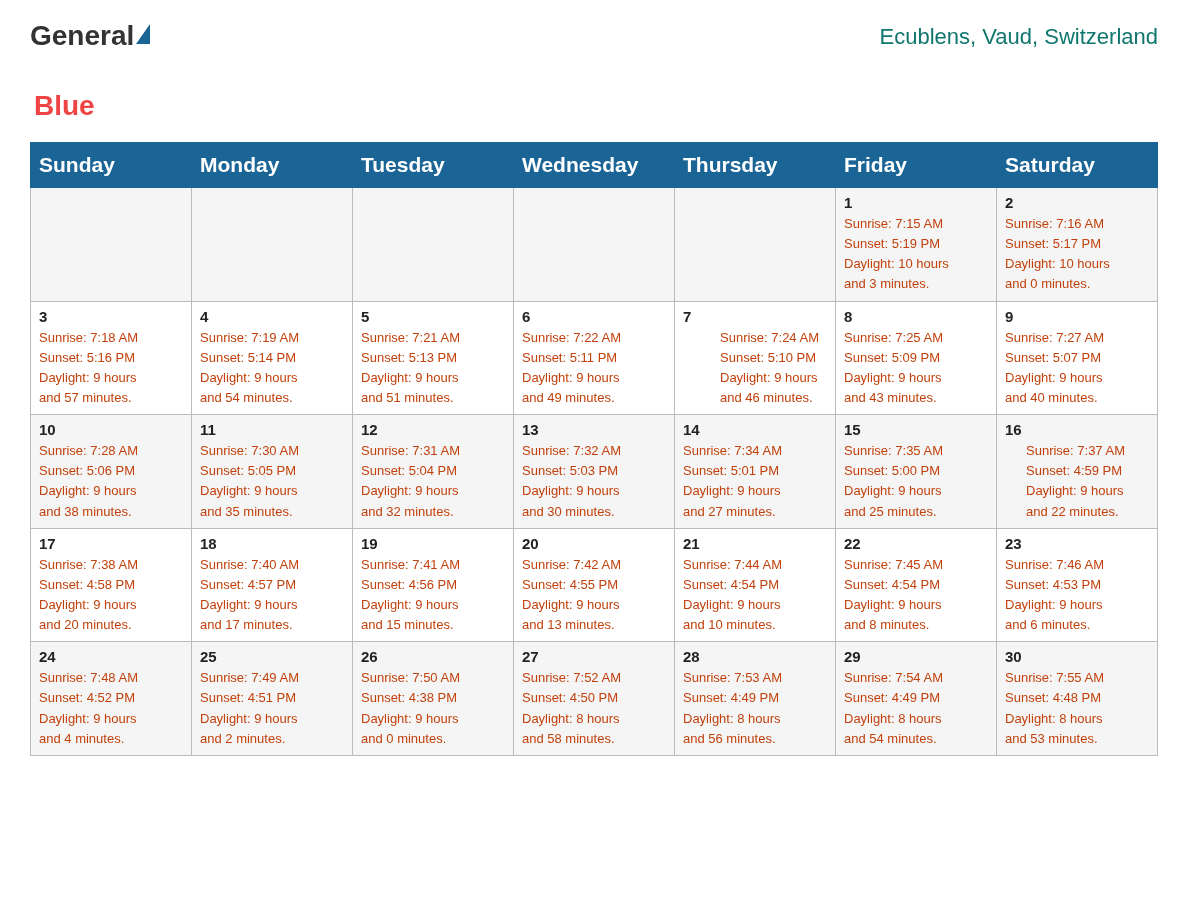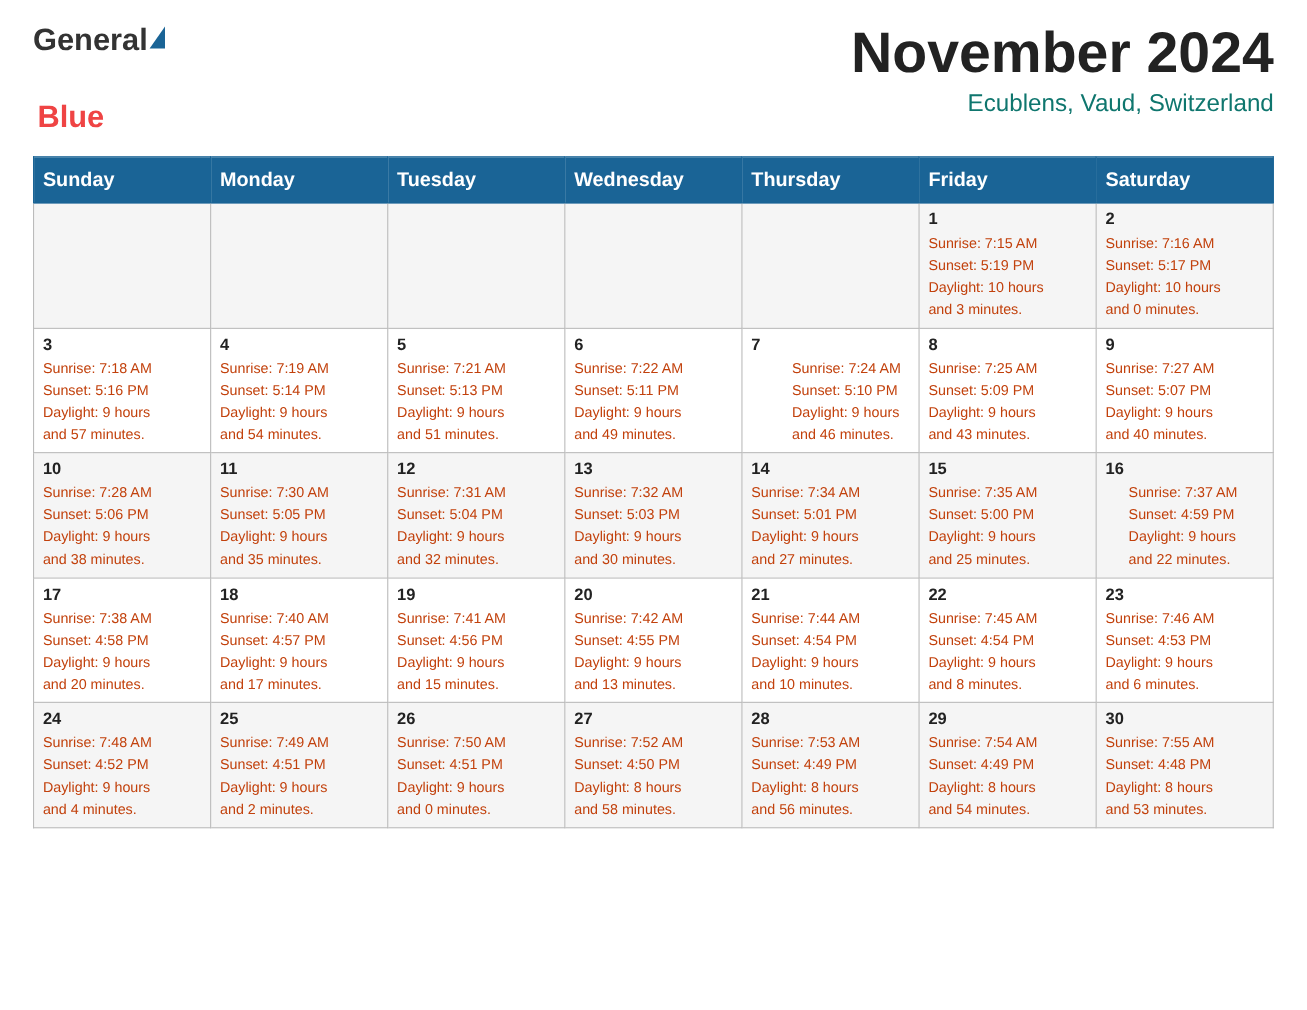--- a/index.html
+++ b/index.html
@@ -61,21 +61,21 @@
     }
     .calendar {
       width: 100%;
       border-collapse: collapse;
       border: 1px solid #999;
     }
     .calendar th {
       background: #1a6496;
       color: #fff;
       padding: 10px 8px;
-      font-size: 18px;
+      font-size: 21px;
       font-weight: bold;
       text-align: left;
       border: 1px solid #1a6496;
     }
     .calendar td {
       vertical-align: top;
       padding: 6px 8px;
       border: 1px solid #bbb;
       width: 14.28%;
       height: 110px;
@@ -112,21 +112,20 @@
   <div class="logo-area">
     <div class="logo-text">
       <span class="logo-general">General</span>
       <span class="logo-triangle"></span>
     </div>
     <div style="margin-left:4px;">
       <span class="logo-blue">Blue</span>
     </div>
   </div>
   <div class="title-area">
-    <div class="month-title">November 2024</div>
     <div class="location-title">Ecublens, Vaud, Switzerland</div>
   </div>
 </div>
 
 <table class="calendar">
   <thead>
     <tr>
     <th>Sunday</th>
         <th>Monday</th>
         <th>Tuesday</th>
@@ -322,21 +321,21 @@
         <td>
           <span class="day-number">25</span>
           <div class="day-info" style="white-space: pre-line;">Sunrise: 7:49 AM
 Sunset: 4:51 PM
 Daylight: 9 hours
 and 2 minutes.</div>
         </td>
         <td>
           <span class="day-number">26</span>
           <div class="day-info" style="white-space: pre-line;">Sunrise: 7:50 AM
-Sunset: 4:51 PM
+Sunset: 4:38 PM
 Daylight: 9 hours
 and 0 minutes.</div>
         </td>
         <td>
           <span class="day-number">27</span>
           <div class="day-info" style="white-space: pre-line;">Sunrise: 7:52 AM
 Sunset: 4:50 PM
 Daylight: 8 hours
 and 58 minutes.</div>
         </td>

